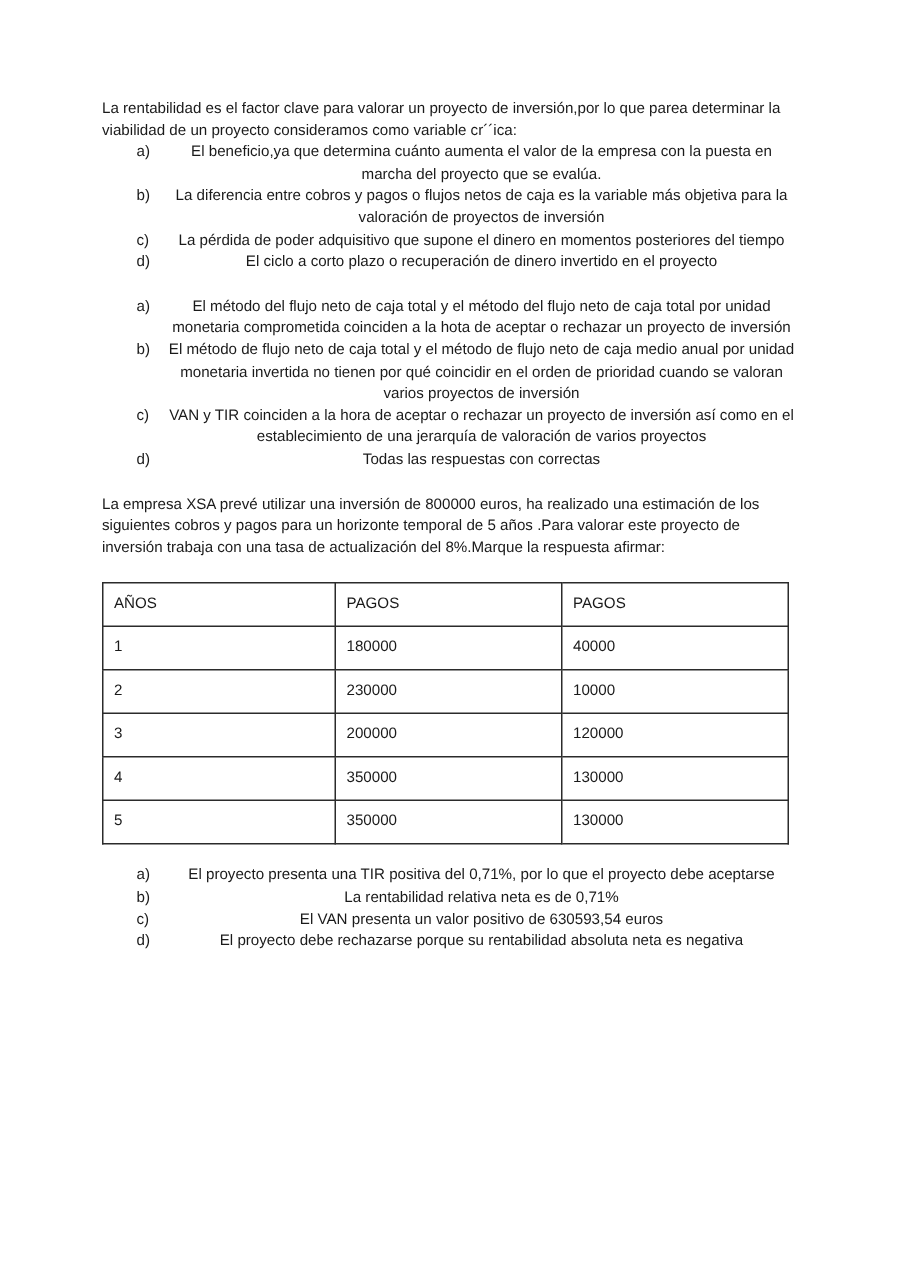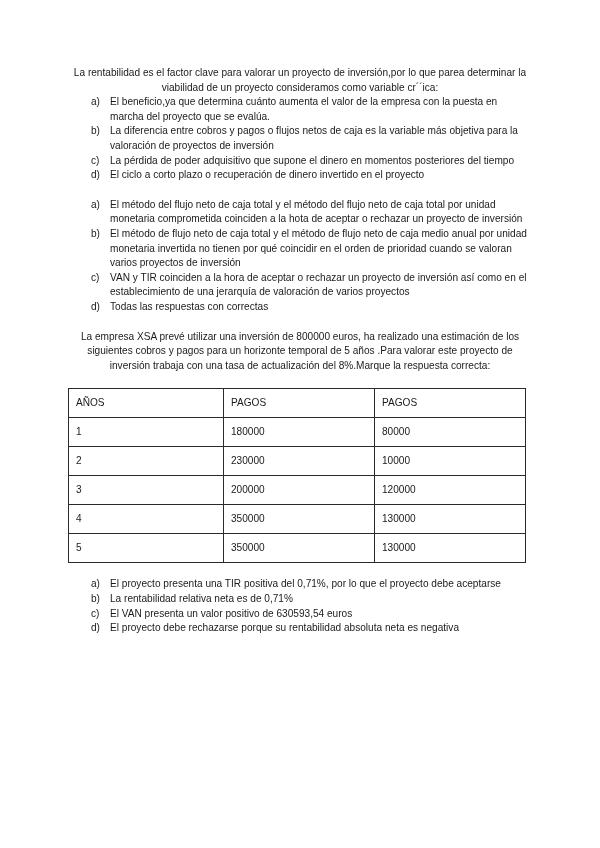--- a/index.html
+++ b/index.html
@@ -22,21 +22,21 @@
     box-sizing: border-box;
     padding: 66px 68px 0 68px;
   }
   .doc-body {
     width: 464px;
   }
   p.para {
     margin: 0;
     font-size: 10.1px;
     line-height: 14.6px;
-    text-align: center;
+    text-align: left;
     color: #1a1a1a;
   }
   .gap-sm { height: 14.6px; }
   .gap-md { height: 15px; }
   ol.opts {
     margin: 0;
     padding: 0;
     list-style: none;
   }
   ol.opts > li {
@@ -51,20 +51,21 @@
     left: 23px;
     top: 0;
     width: 16px;
     font-size: 10.1px;
     line-height: 14.6px;
     text-align: left;
     color: #1a1a1a;
   }
   ol.opts > li .opt-text {
     display: block;
+    text-align: center;
   }
   table.cashflow {
     border-collapse: collapse;
     width: 457px;
     margin: 0;
     table-layout: fixed;
   }
   table.cashflow td {
     border: 1.6px solid #2b2b2b;
     height: 28px;
@@ -134,41 +135,41 @@
       </ol>
     </div>
 
     <div class="gap-md"></div>
 
     <div>
       <p class="para">
         <span>La empresa XSA prevé utilizar una inversión de 800000 euros, ha realizado una estimación</span>
         <span>de los siguientes cobros y pagos para un horizonte temporal de 5 años .Para valorar este</span>
         <span>proyecto de inversión trabaja con una tasa de actualización del 8%.Marque la respuesta</span>
-        <span>correcta:</span>
+        <span>afirmar:</span>
       </p>
 
       <div class="gap-sm"></div>
 
       <table class="cashflow">
         <colgroup>
           <col class="c1">
             <col class="c2">
             <col class="c3">
         </colgroup>
         <tbody>
           <tr>
             <td>AÑOS</td>
             <td>PAGOS</td>
             <td>PAGOS</td>
           </tr>
           <tr>
             <td>1</td>
             <td>180000</td>
-            <td>80000</td>
+            <td>40000</td>
           </tr>
           <tr>
             <td>2</td>
             <td>230000</td>
             <td>10000</td>
           </tr>
           <tr>
             <td>3</td>
             <td>200000</td>
             <td>120000</td>

